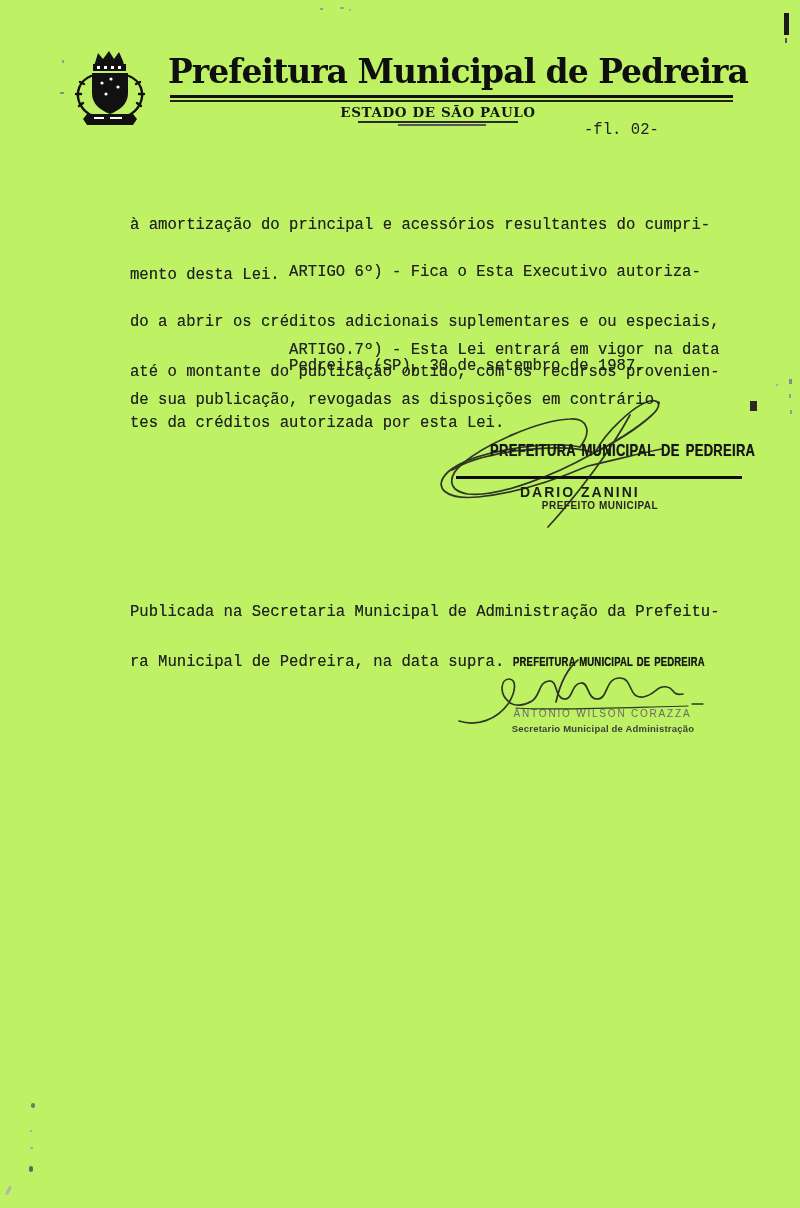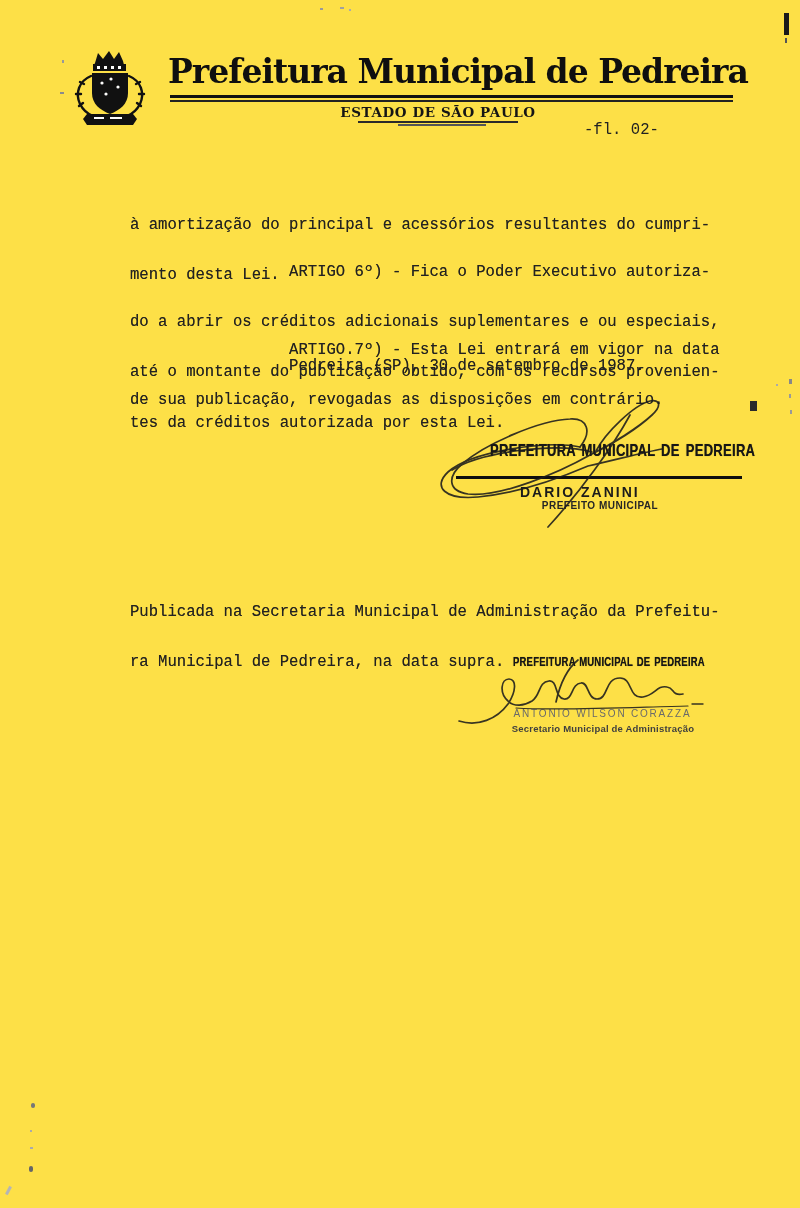--- a/index.html
+++ b/index.html
@@ -1,18 +1,18 @@
 <!DOCTYPE html>
 <html><head>
 <meta charset="utf-8">
 <style>
   html,body{margin:0;padding:0;background:#ffffff;}
   .page{
     position:relative;width:800px;height:1208px;margin:0 auto;
-    background:#fde047;overflow:hidden;
+    background:#bef264;overflow:hidden;
     font-family:"Liberation Sans",sans-serif;color:#1d1d1d;
   }
   
   .logo{position:absolute;left:64px;top:48px;width:92px;height:82px;}
   .title{
     position:absolute;left:168px;top:52px;width:575px;
     font-family:"DejaVu Serif",serif;font-weight:bold;font-size:33px;
     letter-spacing:-1px;color:#0f0f0f;white-space:nowrap;
   }
   .title-rule{
@@ -139,21 +139,21 @@
   <div class="subtitle-underline"></div>
   <div class="subtitle-underline2"></div>
   <div class="folio">-fl. 02-</div>
 
   <div class="mono p1">
     <div>à amortização do principal e acessórios resultantes do cumpri-</div>
     <div>mento desta Lei.</div>
   </div>
 
   <div class="mono p2">
-    <div>                 ARTIGO 6º) - Fica o Poder Executivo autoriza-</div>
+    <div>                 ARTIGO 6º) - Fica o Esta Executivo autoriza-</div>
     <div>do a abrir os créditos adicionais suplementares e ou especiais,</div>
     <div>até o montante do publicação obtido, com os recursos provenien-</div>
     <div>tes da créditos autorizada por esta Lei.</div>
   </div>
 
   <div class="mono p3">
     <div>                 ARTIGO.7º) - Esta Lei entrará em vigor na data</div>
     <div>de sua publicação, revogadas as disposições em contrário.</div>
   </div>
 

